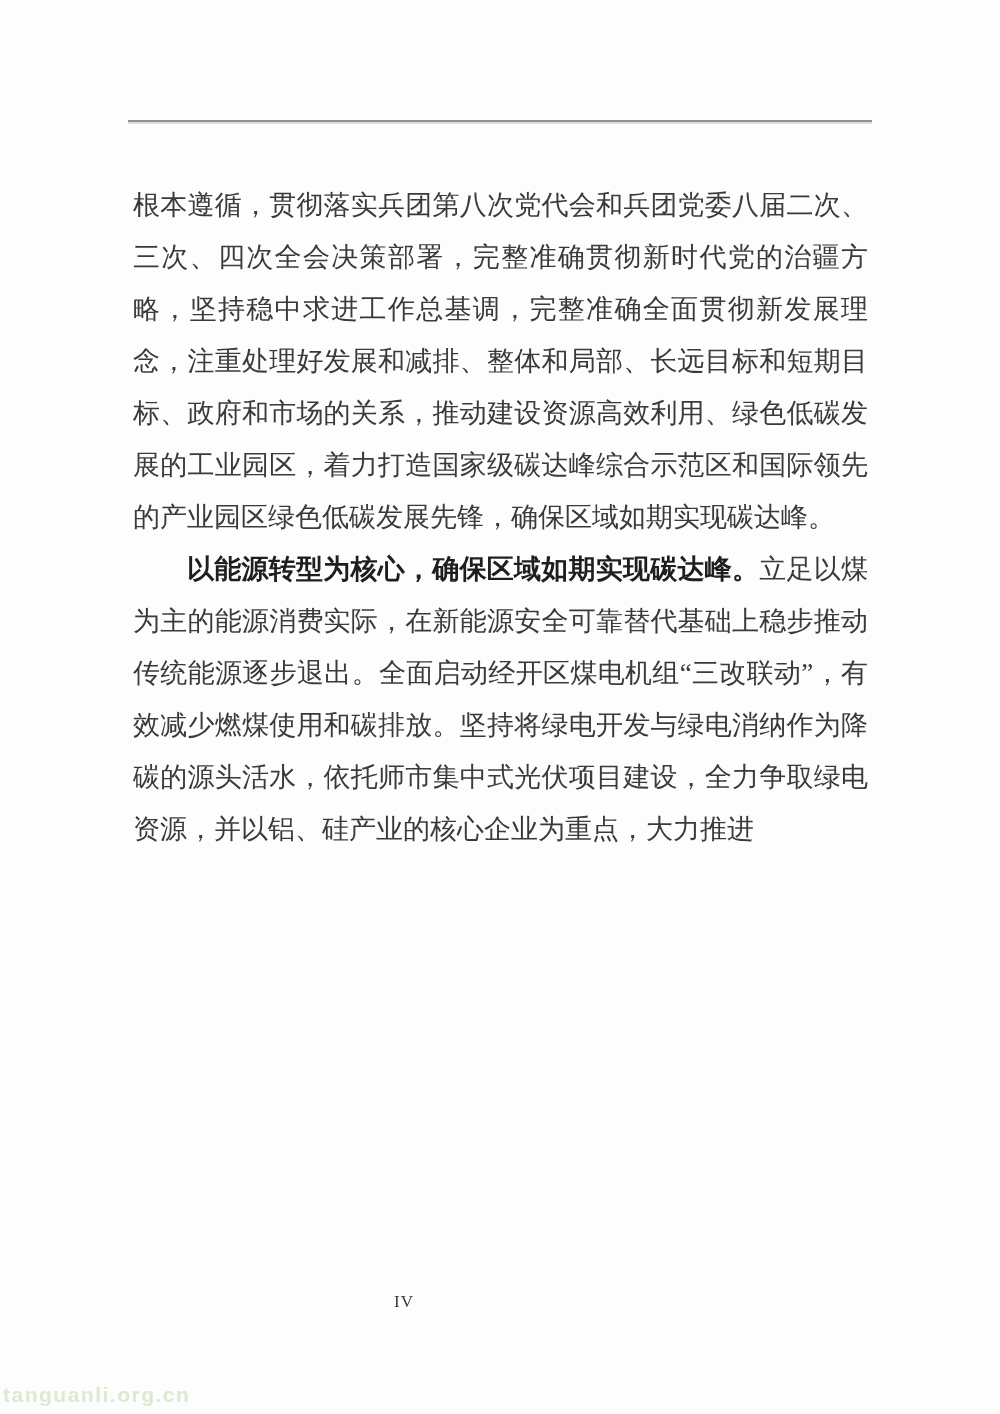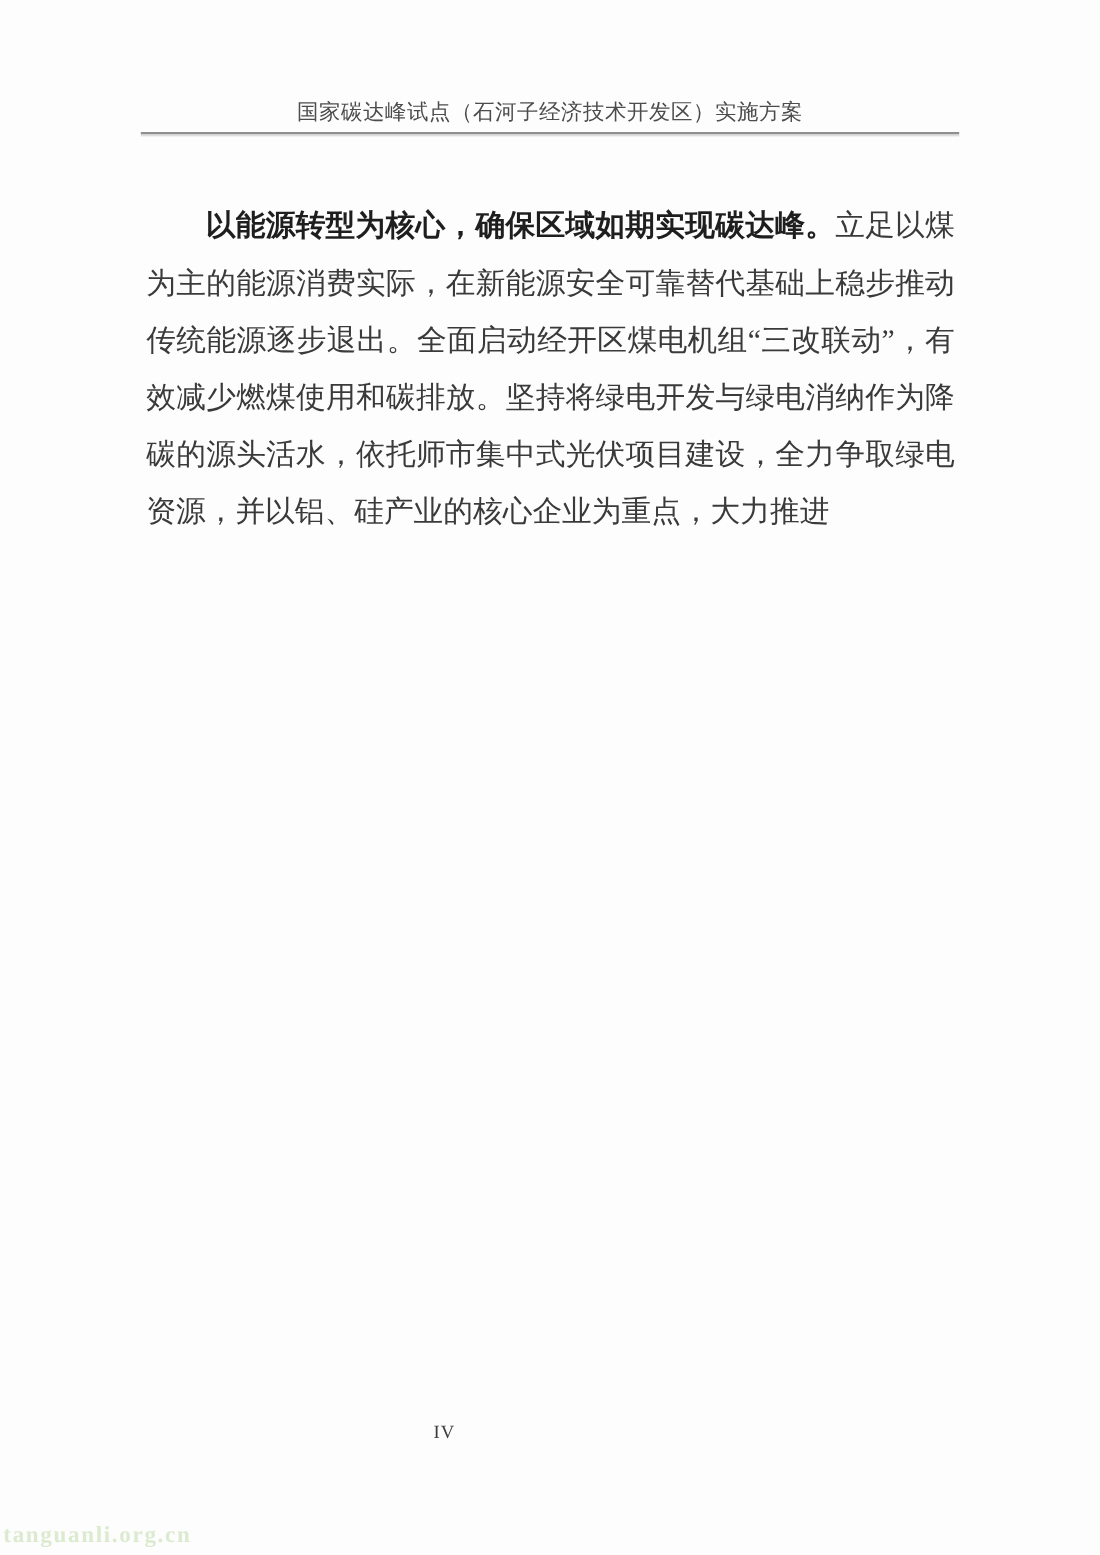--- a/index.html
+++ b/index.html
@@ -79,33 +79,33 @@
 
   
   .watermark {
     position: absolute;
     top: 1383px;
     left: 3px;
     font-size: 21px;
     font-weight: 700;
     letter-spacing: 1.5px;
     color: var(--watermark);
-    font-family: Liberation Serif, serif;
+    font-family: Liberation Sans, sans-serif;
   }
 </style>
 </head>
 <body>
 
 <div class="page">
 
-  <div class="header-title">国家碳达峰试点（石河子经济技术开发区）实施方案</div>
 
   <div class="header-rule"></div>
 
   <div class="body-text">
+      <p><span>根本遵循，贯彻落实兵团第八次党代会和兵团党委八届二次、三次、四次全会决策部署，完整准确贯彻新时代党的治疆方略，坚持稳中求进工作总基调，完整准确全面贯彻新发展理念，注重处理好发展和减排、整体和局部、长远目标和短期目标、政府和市场的关系，推动建设资源高效利用、绿色低碳发展的工业园区，着力打造国家级碳达峰综合示范区和国际领先的产业园区绿色低碳发展先锋，确保区域如期实现碳达峰。</span></p>
       <p class="indent"><span class="bold">以能源转型为核心，确保区域如期实现碳达峰。</span><span>立足以煤为主的能源消费实际，在新能源安全可靠替代基础上稳步推动传统能源逐步退出。全面启动经开区煤电机组“三改联动”，有效减少燃煤使用和碳排放。坚持将绿电开发与绿电消纳作为降碳的源头活水，依托师市集中式光伏项目建设，全力争取绿电资源，并以铝、硅产业的核心企业为重点，大力推进</span></p>
     </div>
 
   <div class="footer">
     <span>IV</span>
   </div>
 
   <div class="watermark">tanguanli.org.cn</div>
 
 </div>

